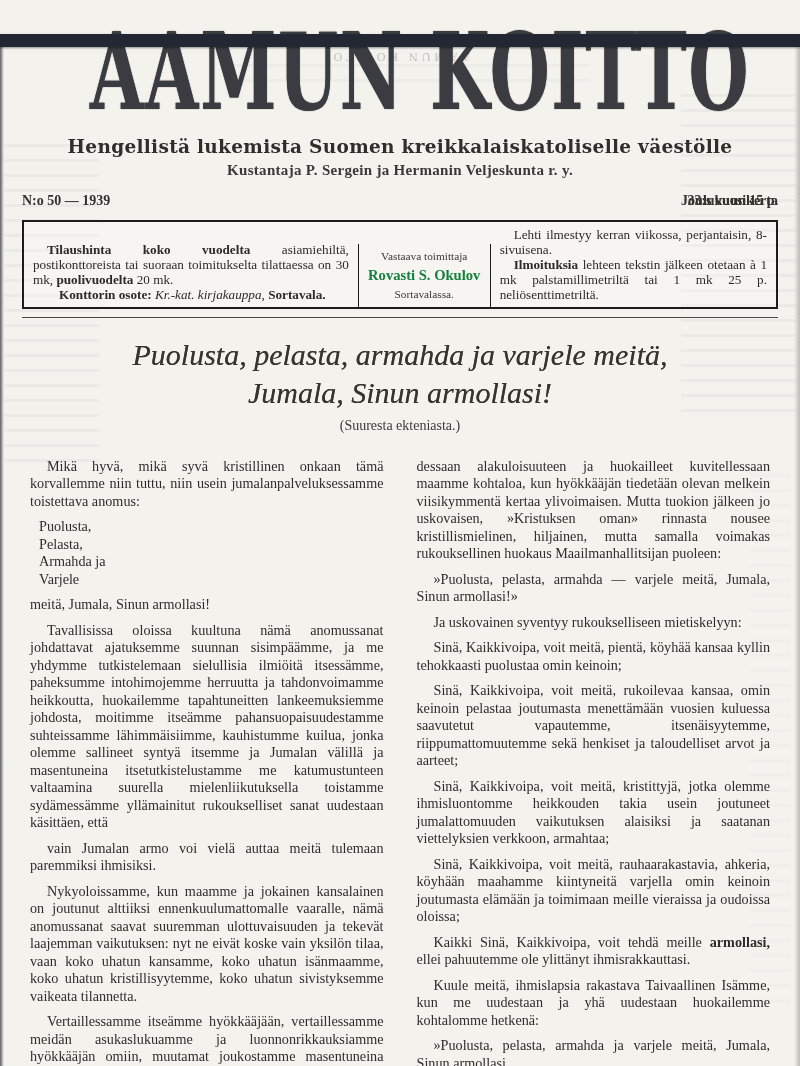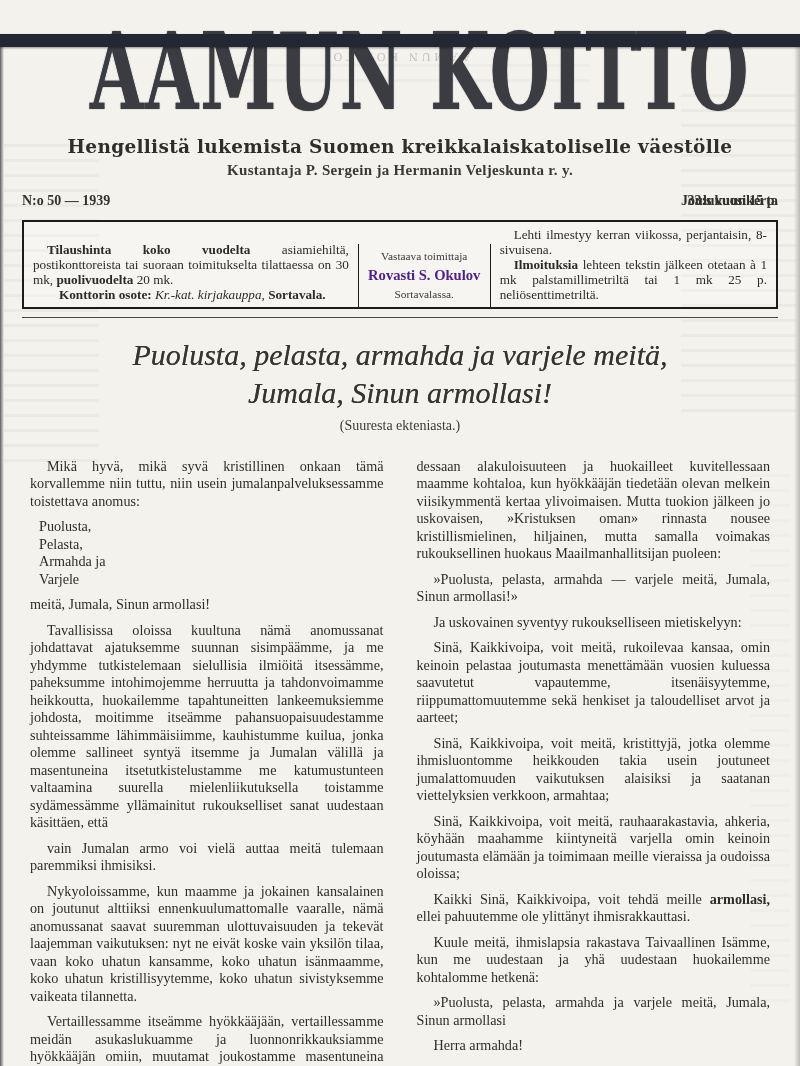--- a/index.html
+++ b/index.html
@@ -62,21 +62,21 @@
   }
   .infobox .cell{padding:5px 9px;font-size:13.2px;line-height:15px;}
   .infobox .cl{flex:0 0 42%;text-align:justify;}
   .infobox .cm{flex:0 0 15%;border-left:1px solid #1c1c1c;border-right:1px solid #1c1c1c;
     text-align:center;display:flex;flex-direction:column;justify-content:center;gap:4px;}
   .infobox .cr{flex:1 1 auto;text-align:justify;}
   .infobox p{margin:0;}
   .infobox .ind{text-indent:14px;}
   .infobox .ind2{text-indent:26px;}
   .cm .role{font-size:11.3px;color:#3a3937;}
-  .cm .name{font-size:14.6px;font-weight:bold;color:#4c1d95;}
+  .cm .name{font-size:14.6px;font-weight:bold;color:#15803d;}
   .cm .place{font-size:11.3px;color:#3a3937;}
   .b{font-weight:bold;}
   .i{font-style:italic;}
   .rule{margin-top:8px;border-top:1.6px solid #4a4945;height:0;}
   .a-title{
     margin-top:18px;text-align:center;font-style:italic;
     font-size:30px;line-height:38px;color:#35342f;
     text-shadow:0 0 .5px rgba(50,50,45,.8);
   }
   .a-title span{display:block;}
@@ -160,20 +160,21 @@
         <p>Tavallisissa oloissa kuultuna nämä anomussanat johdattavat ajatuksemme suunnan sisimpäämme, ja me yhdymme tutkistelemaan sielullisia ilmiöitä itsessämme, paheksumme intohimojemme herruutta ja tahdonvoimamme heikkoutta, huokailemme tapahtuneitten lankeemuksiemme johdosta, moitimme itseämme pahansuopaisuudestamme suhteissamme lähimmäisiimme, kauhistumme kuilua, jonka olemme sallineet syntyä itsemme ja Jumalan välillä ja masentuneina itsetutkistelustamme me katumustunteen valtaamina suurella mielenliikutuksella toistamme sydämessämme yllämainitut rukoukselliset sanat uudestaan käsittäen, että</p>
         <p>vain Jumalan armo voi vielä auttaa meitä tulemaan paremmiksi ihmisiksi.</p>
         <p>Nykyoloissamme, kun maamme ja jokainen kansalainen on joutunut alttiiksi ennenkuulumattomalle vaaralle, nämä anomussanat saavat suuremman ulottuvaisuuden ja tekevät laajemman vaikutuksen: nyt ne eivät koske vain yksilön tilaa, vaan koko uhatun kansamme, koko uhatun isänmaamme, koko uhatun kristillisyytemme, koko uhatun sivistyksemme vaikeata tilannetta.</p>
         <p>Vertaillessamme itseämme hyökkääjään, vertaillessamme meidän asukaslukuamme ja luonnonrikkauksiamme hyökkääjän omiin, muutamat joukostamme masentuneina vertailun tuloksesta ovat ehkä joutuneet hetkellisessä heikkou-</p>
       </div>
 
       <div class="col">
         <p class="noind">dessaan alakuloisuuteen ja huokailleet kuvitellessaan maamme kohtaloa, kun hyökkääjän tiedetään olevan melkein viisikymmentä kertaa ylivoimaisen. Mutta tuokion jälkeen jo uskovaisen, »Kristuksen oman» rinnasta nousee kristillismielinen, hiljainen, mutta samalla voimakas rukouksellinen huokaus Maailmanhallitsijan puoleen:</p>
         <p>»Puolusta, pelasta, armahda — varjele meitä, Jumala, Sinun armollasi!»</p>
         <p>Ja uskovainen syventyy rukoukselliseen mietiskelyyn:</p>
+        <p>Sinä, Kaikkivoipa, voit meitä, pientä, köyhää kansaa kyllin tehokkaasti puolustaa omin keinoin;</p>
         <p>Sinä, Kaikkivoipa, voit meitä, rukoilevaa kansaa, omin keinoin pelastaa joutumasta menettämään vuosien kuluessa saavutetut vapautemme, itsenäisyytemme, riippumattomuutemme sekä henkiset ja taloudelliset arvot ja aarteet;</p>
         <p>Sinä, Kaikkivoipa, voit meitä, kristittyjä, jotka olemme ihmisluontomme heikkouden takia usein joutuneet jumalattomuuden vaikutuksen alaisiksi ja saatanan viettelyksien verkkoon, armahtaa;</p>
         <p>Sinä, Kaikkivoipa, voit meitä, rauhaarakastavia, ahkeria, köyhään maahamme kiintyneitä varjella omin keinoin joutumasta elämään ja toimimaan meille vieraissa ja oudoissa oloissa;</p>
         <p><span>Kaikki Sinä, Kaikkivoipa, voit tehdä meille </span><span class="b">armollasi,</span><span> ellei pahuutemme ole ylittänyt ihmisrakkauttasi.</span></p>
         <p>Kuule meitä, ihmislapsia rakastava Taivaallinen Isämme, kun me uudestaan ja yhä uudestaan huokailemme kohtalomme hetkenä:</p>
         <p>»Puolusta, pelasta, armahda ja varjele meitä, Jumala, Sinun armollasi</p>
         <p>Herra armahda!</p>
         <p class="date-line">9. XII. 1939.</p>
         <div class="sig">ARKKIPIISPA HERMAN.</div>
       </div>

